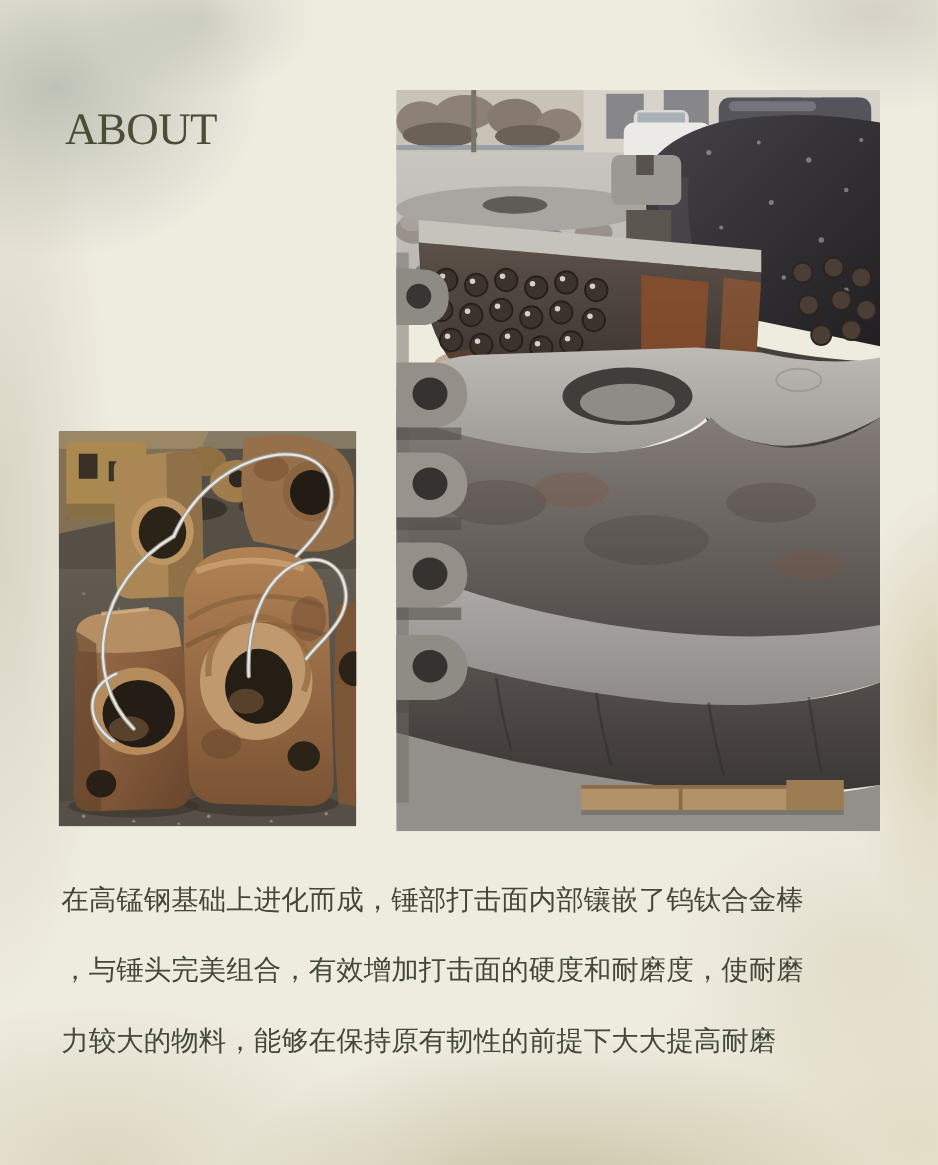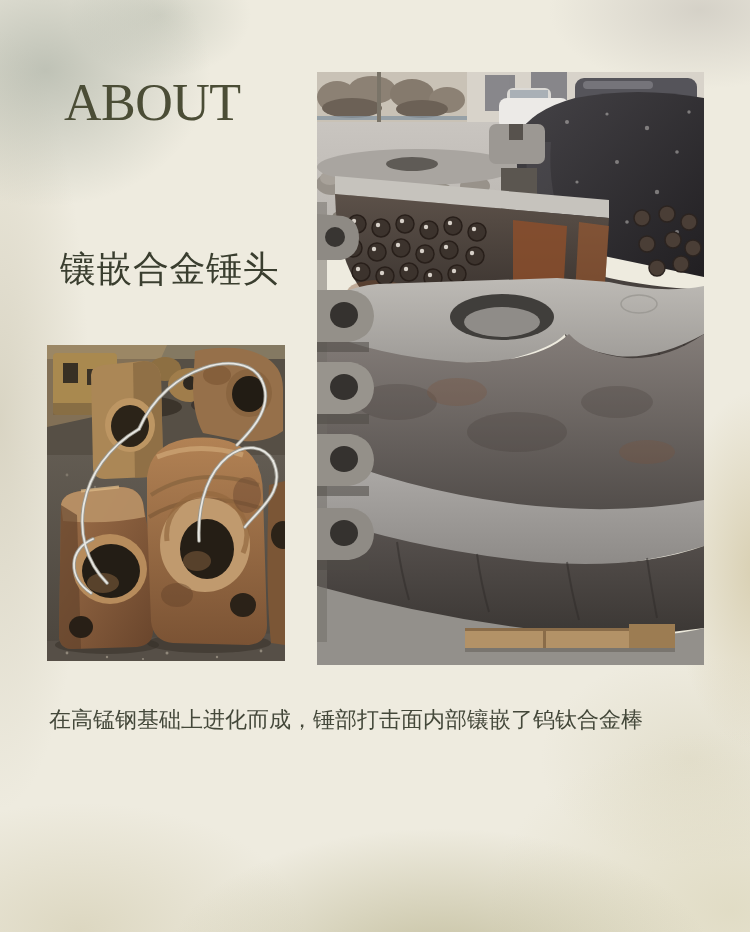--- a/index.html
+++ b/index.html
@@ -12,23 +12,23 @@
       radial-gradient(130px 90px  at 160px 15px, rgba(170,176,162,.40), rgba(170,176,162,0) 70%),
       radial-gradient(120px 520px at 0px 420px,  rgba(196,190,168,.50), rgba(196,190,168,0) 75%),
       radial-gradient(210px 110px at 700px 10px, rgba(196,192,184,.60), rgba(196,192,184,0) 72%),
       radial-gradient(120px 250px at 758px 570px,rgba(198,184,140,.55), rgba(198,184,140,0) 72%),
       radial-gradient(380px 190px at 440px 965px,rgba(172,166,122,.62), rgba(172,166,122,0) 72%),
       radial-gradient(300px 170px at 80px 930px, rgba(206,199,168,.55), rgba(206,199,168,0) 75%),
       radial-gradient(320px 240px at 730px 910px,rgba(214,208,176,.55), rgba(214,208,176,0) 75%),
       radial-gradient(200px 140px at 690px 760px,rgba(206,200,170,.35), rgba(206,200,170,0) 75%);
   }
   .title{
-    position:absolute; left:64px; top:74px; margin:0;
+    position:absolute; left:52px; top:74px; margin:0;
     font-family:"Liberation Serif", serif; font-weight:normal;
-    font-size:52px; line-height:58px; letter-spacing:-0.5px; color:#4b4d36;
+    font-size:36px; line-height:58px; letter-spacing:-0.5px; color:#4b4d36;
   }
   .title-line{display:block;}
   .subtitle{
     position:absolute; left:60px; top:249px;
     font-size:36px; line-height:40px; font-weight:500;
     letter-spacing:0.5px; color:#3a3e2f;
   }
   .photo{position:absolute; margin:0; padding:0; display:block;}
   .photo svg{display:block; width:100%; height:100%;}
   .photo-left {left:47px;  top:345px; width:238px; height:316px;}
@@ -41,21 +41,20 @@
 </style>
 </head>
 <body>
 
 <div class="canvas">
 
   <h1 class="title">
     <span class="title-line">ABOUT</span>
   </h1>
 
-  <div class="subtitle">镶嵌合金锤头</div>
 
   <figure class="photo photo-left">
     <svg viewBox="0 0 238 316" preserveAspectRatio="none">
       <defs>
         <linearGradient id="lFloor" x1="0" y1="0" x2="0" y2="1">
           <stop offset="0" stop-color="#6e675d"></stop>
             <stop offset="1" stop-color="#4b453d"></stop>
         </linearGradient>
         <linearGradient id="lH1" x1="0" y1="0" x2="1" y2="1">
           <stop offset="0" stop-color="#a0714a"></stop>
@@ -418,15 +417,17 @@
           <path d="M0,436 L34,436 Q56,440 57,462 Q56,484 32,488 L0,488 Z" fill="#8f8b85"></path>
           <ellipse cx="27" cy="461" rx="14" ry="13" fill="#35322f"></ellipse>
           <rect x="0" y="488" width="52" height="10" fill="#4e4a46" opacity="0.55"></rect>
         </g>
       </g>
     </svg>
   </figure>
 
   <div class="description">
     <div class="desc-line">在高锰钢基础上进化而成，锤部打击面内部镶嵌了钨钛合金棒</div>
+    <div class="desc-line">，与锤头完美组合，有效增加打击面的硬度和耐磨度，使耐磨</div>
+    <div class="desc-line">力较大的物料，能够在保持原有韧性的前提下大大提高耐磨</div>
   </div>
 
 </div>
 
 </body></html>

